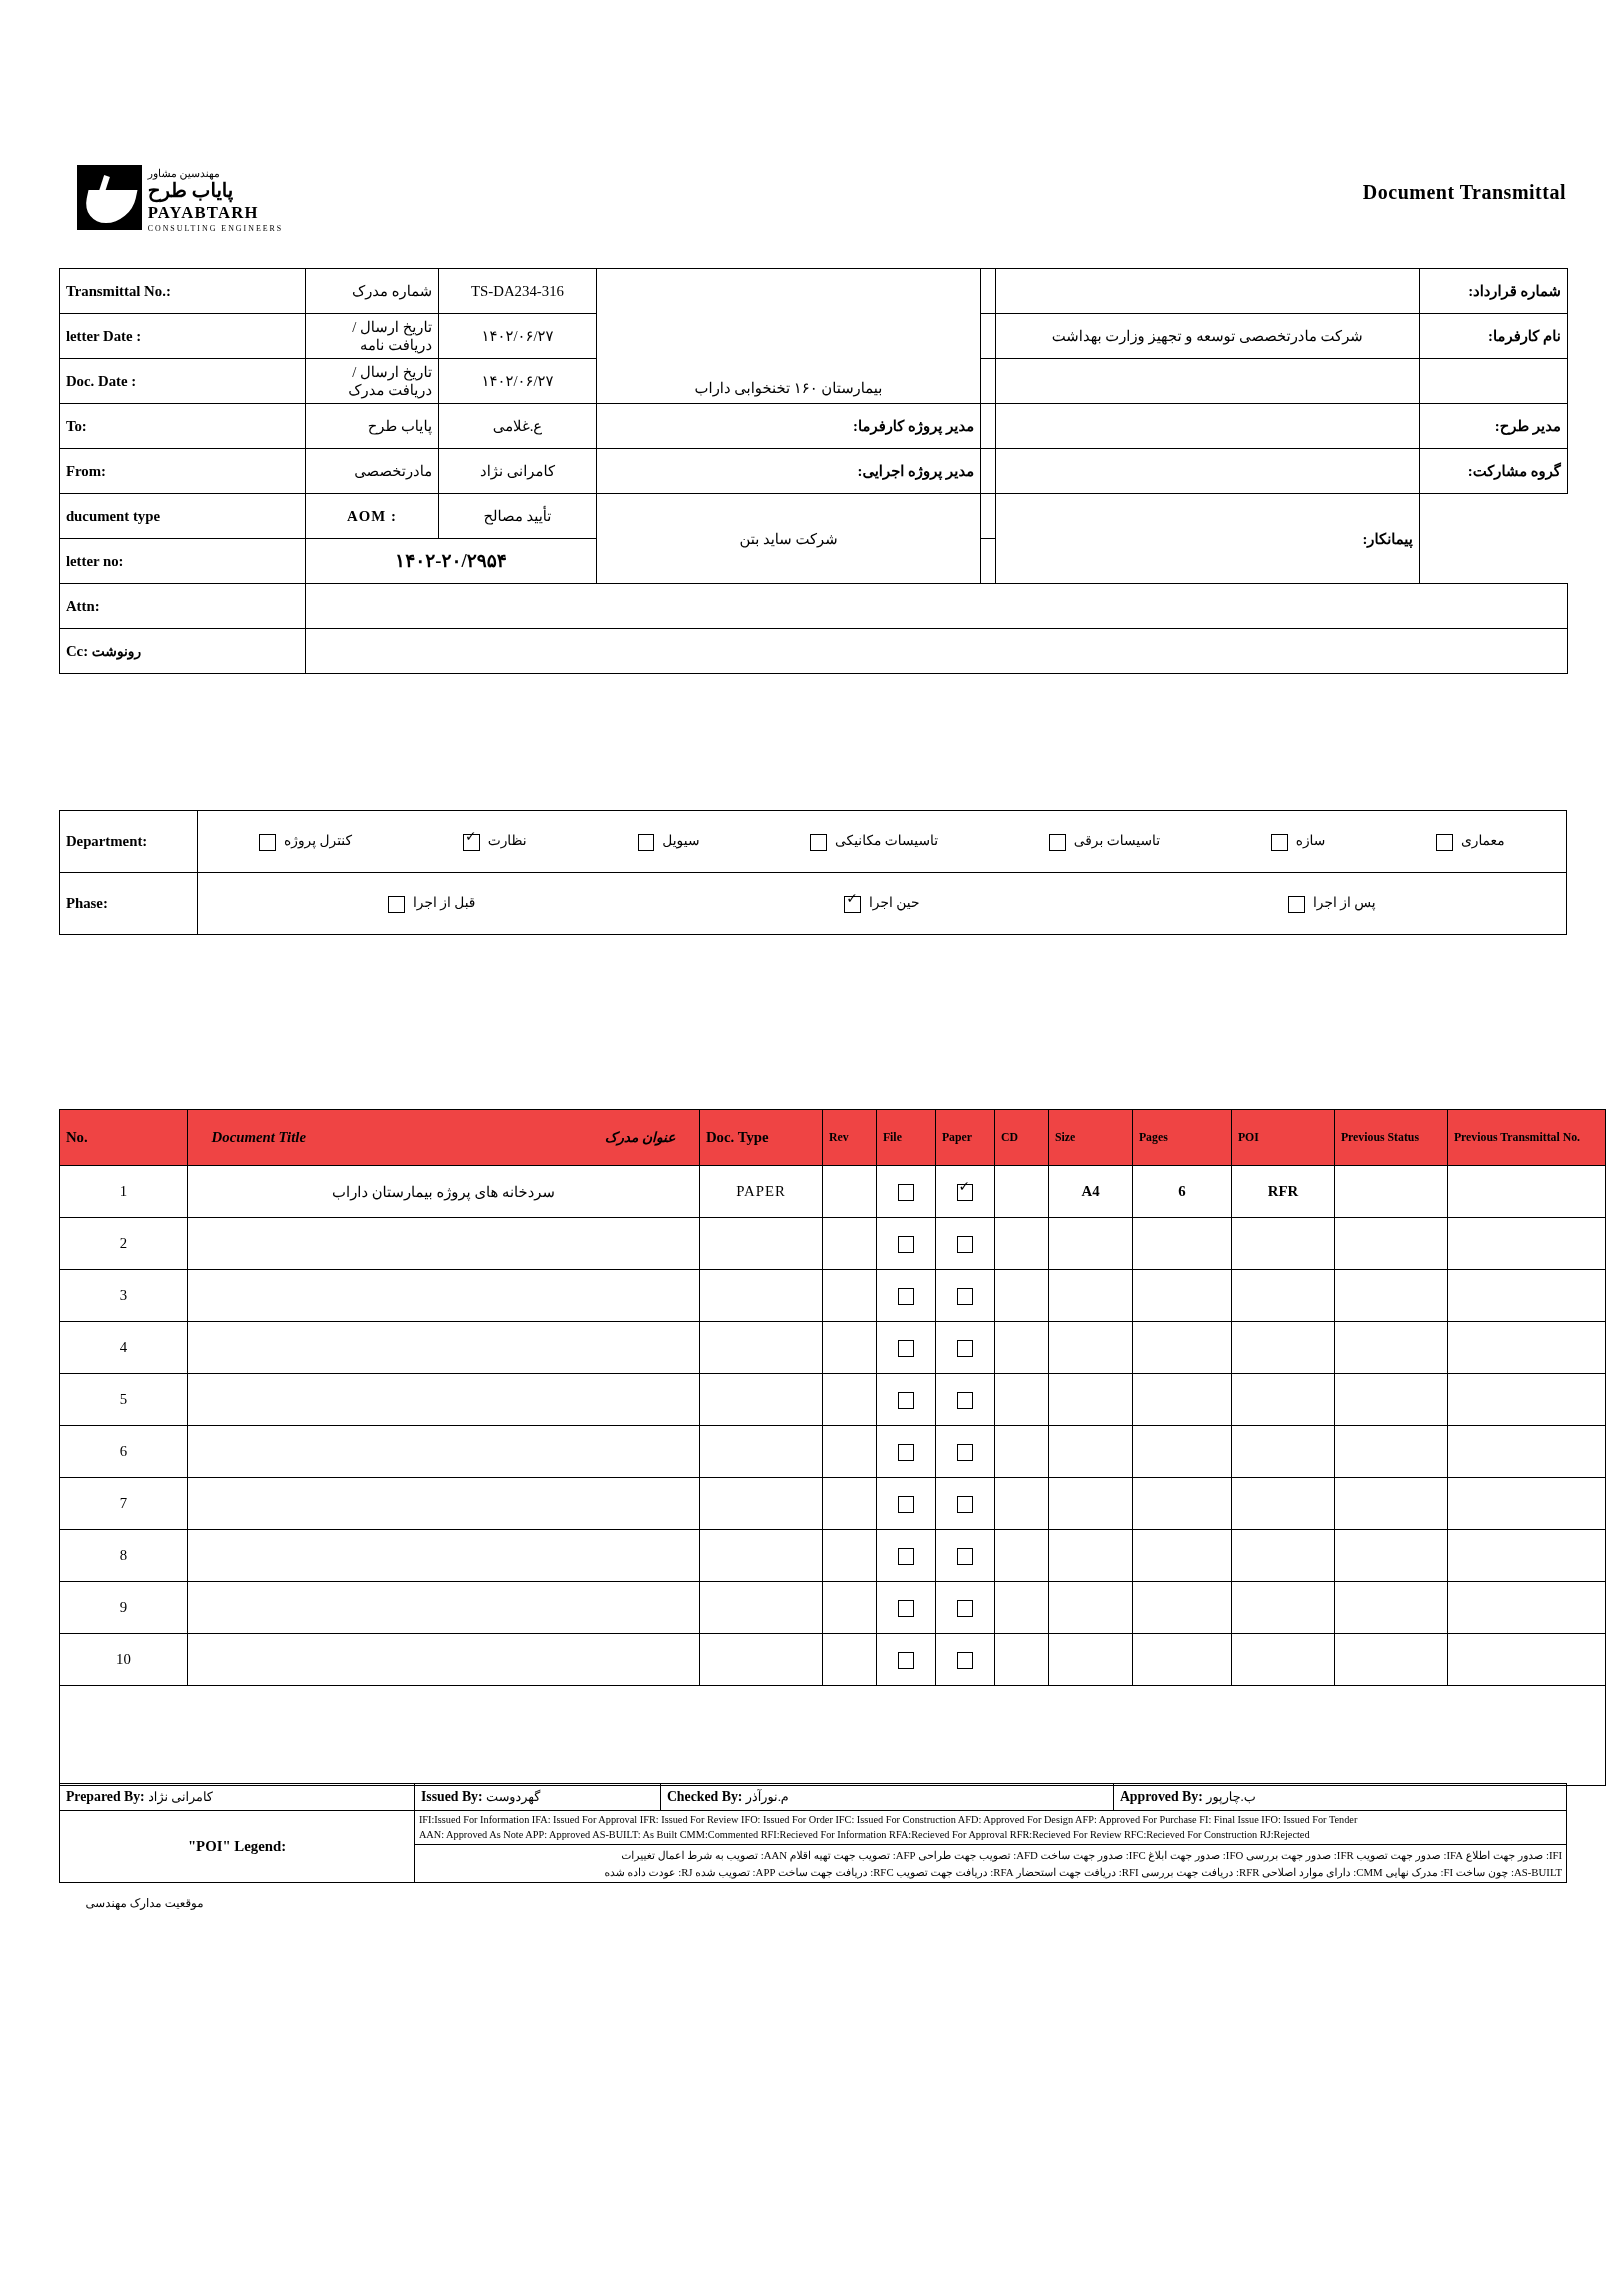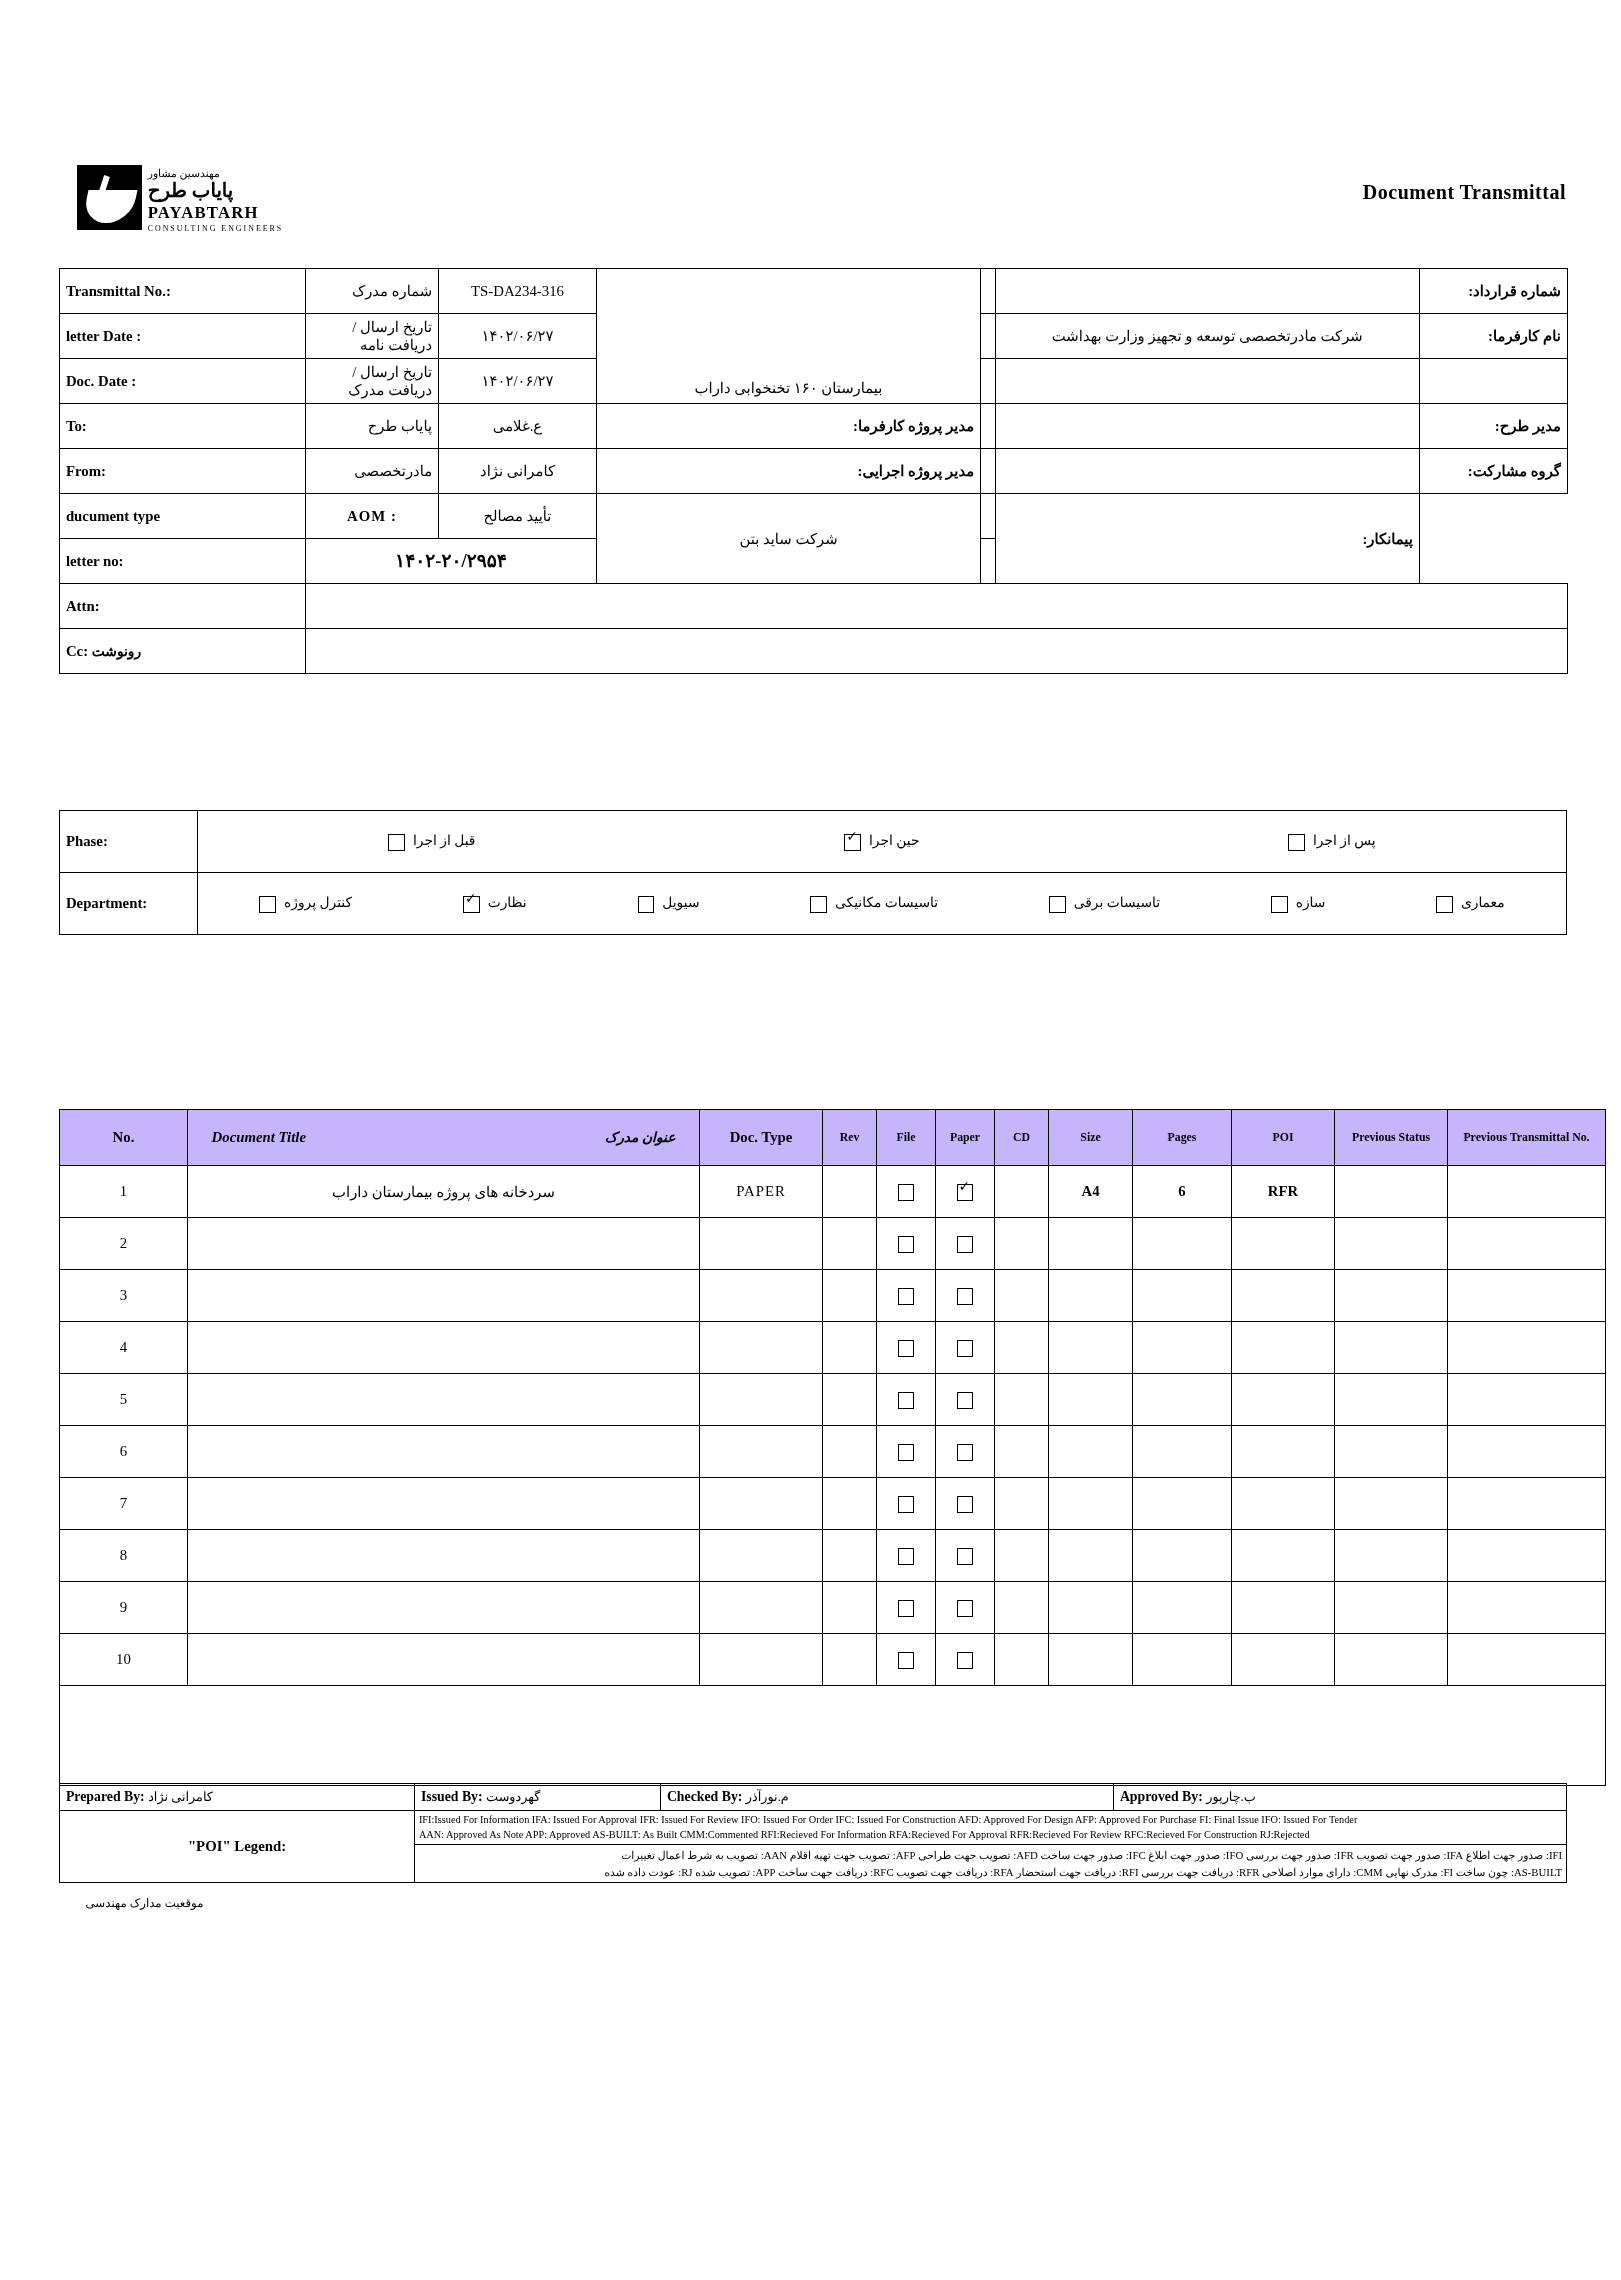--- a/index.html
+++ b/index.html
@@ -160,23 +160,23 @@
 
   
   #list-table {
     position: absolute;
     left: 59px;
     top: 1109px;
     width: 1507px;
   }
   #list-table td { height: 51px; font-size: 14.8px; }
   #list-table thead td {
-    background: #c4b5fd;
+    background: #ef4444;
     font-weight: bold;
-    text-align: center;
+    text-align: left;
     font-size: 14.8px;
     height: 55px;
   }
   #list-table thead td.small-h {
     font-size: 11.8px;
     line-height: 1.1;
   }
 
   
   #sign-table {
@@ -300,40 +300,40 @@
     </tbody>
   </table>
 
   <table class="grid" id="dept-table">
     <colgroup>
       <col style="width:138px">
       <col style="width:1369px">
     </colgroup>
     <tbody>
       <tr>
-        <td class="b">Phase:</td>
-        <td>
-          <div style="display:flex;justify-content:space-around;align-items:center;direction:rtl;">
-            <span class="opt"><span>پس از اجرا</span><span class="cbx"></span></span>
-            <span class="opt"><span>حین اجرا</span><span class="cbx checked"></span></span>
-            <span class="opt"><span>قبل از اجرا</span><span class="cbx"></span></span>
-          </div>
-        </td>
-      </tr>
-      <tr>
         <td class="b">Department:</td>
         <td>
           <div style="display:flex;justify-content:space-around;align-items:center;direction:rtl;">
             <span class="opt"><span>معماری</span><span class="cbx"></span></span>
             <span class="opt"><span>سازه</span><span class="cbx"></span></span>
             <span class="opt"><span>تاسیسات برقی</span><span class="cbx"></span></span>
             <span class="opt"><span>تاسیسات مکانیکی</span><span class="cbx"></span></span>
             <span class="opt"><span>سیویل</span><span class="cbx"></span></span>
             <span class="opt"><span>نظارت</span><span class="cbx checked"></span></span>
             <span class="opt"><span>کنترل پروژه</span><span class="cbx"></span></span>
+          </div>
+        </td>
+      </tr>
+      <tr>
+        <td class="b">Phase:</td>
+        <td>
+          <div style="display:flex;justify-content:space-around;align-items:center;direction:rtl;">
+            <span class="opt"><span>پس از اجرا</span><span class="cbx"></span></span>
+            <span class="opt"><span>حین اجرا</span><span class="cbx checked"></span></span>
+            <span class="opt"><span>قبل از اجرا</span><span class="cbx"></span></span>
           </div>
         </td>
       </tr>
     </tbody>
   </table>
 
   <table class="grid" id="list-table">
     <colgroup>
       <col style="width:128px">
       <col style="width:512px">

